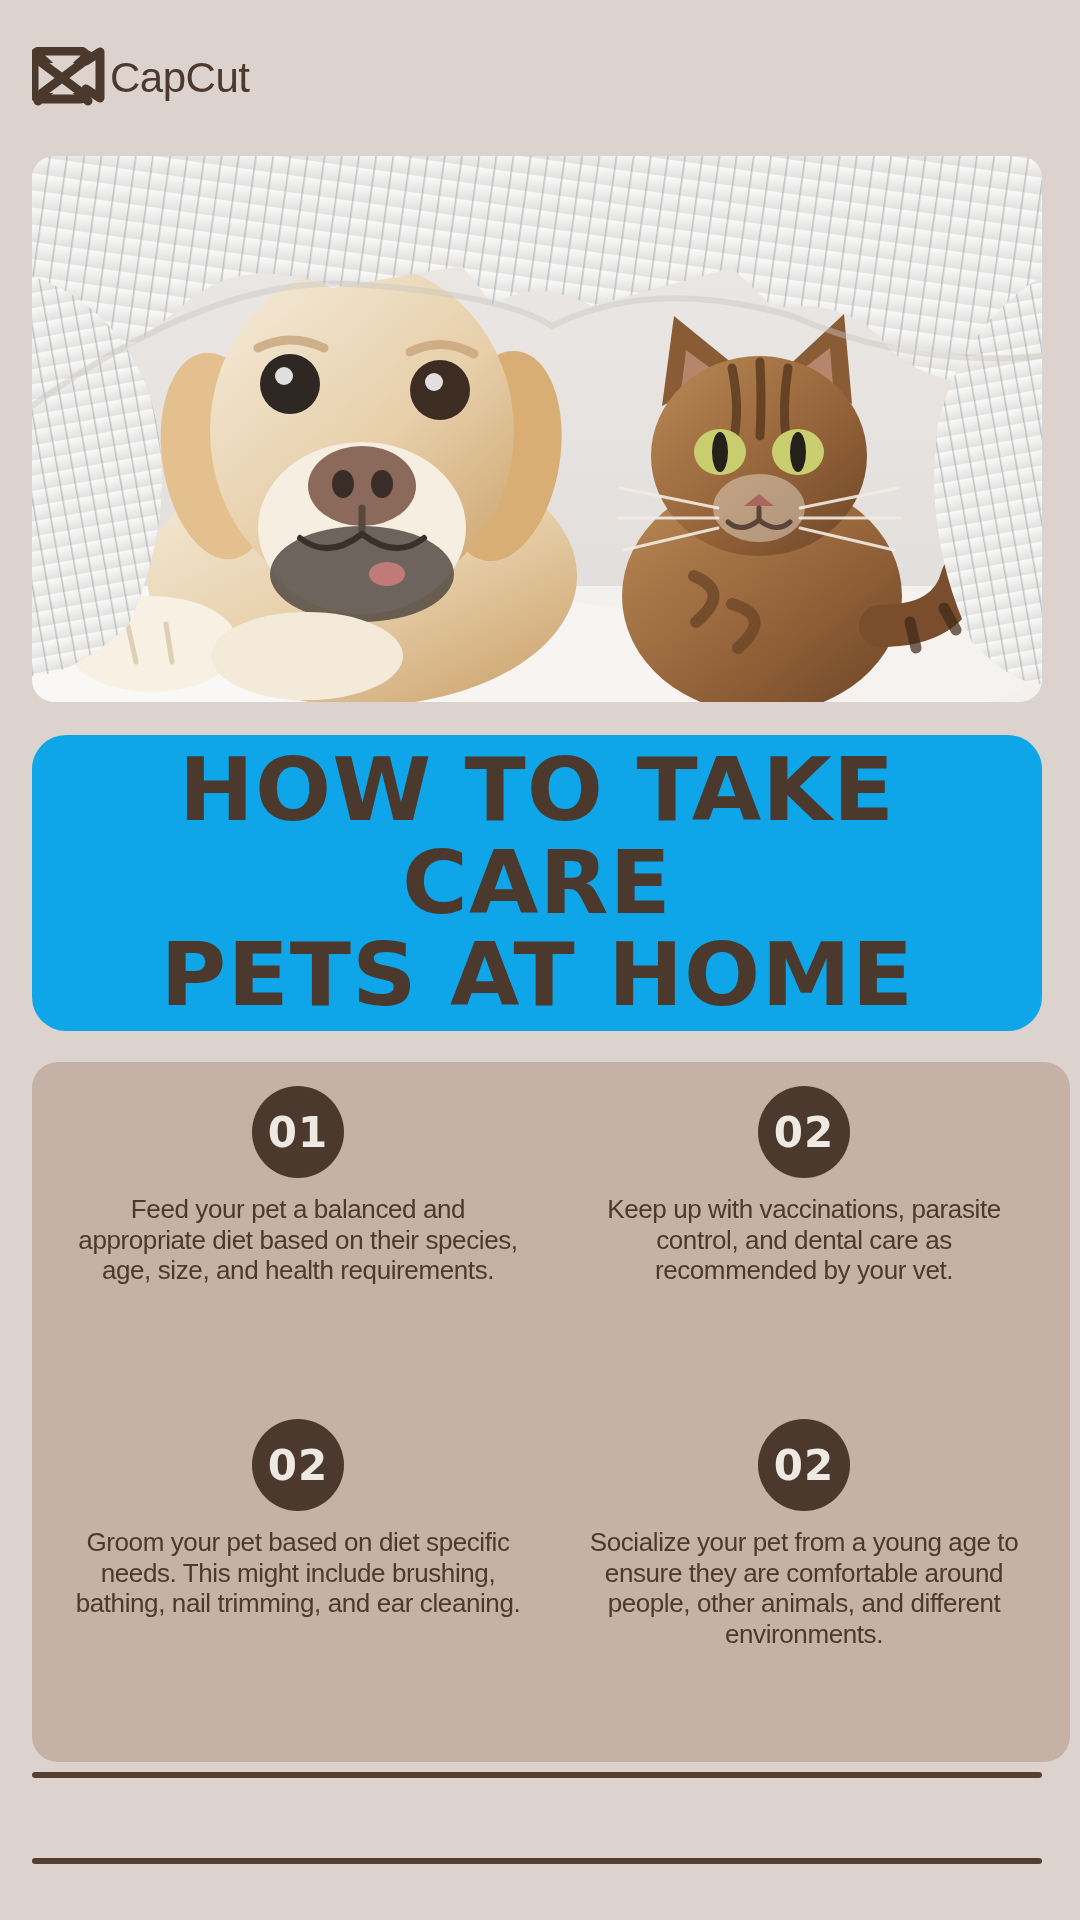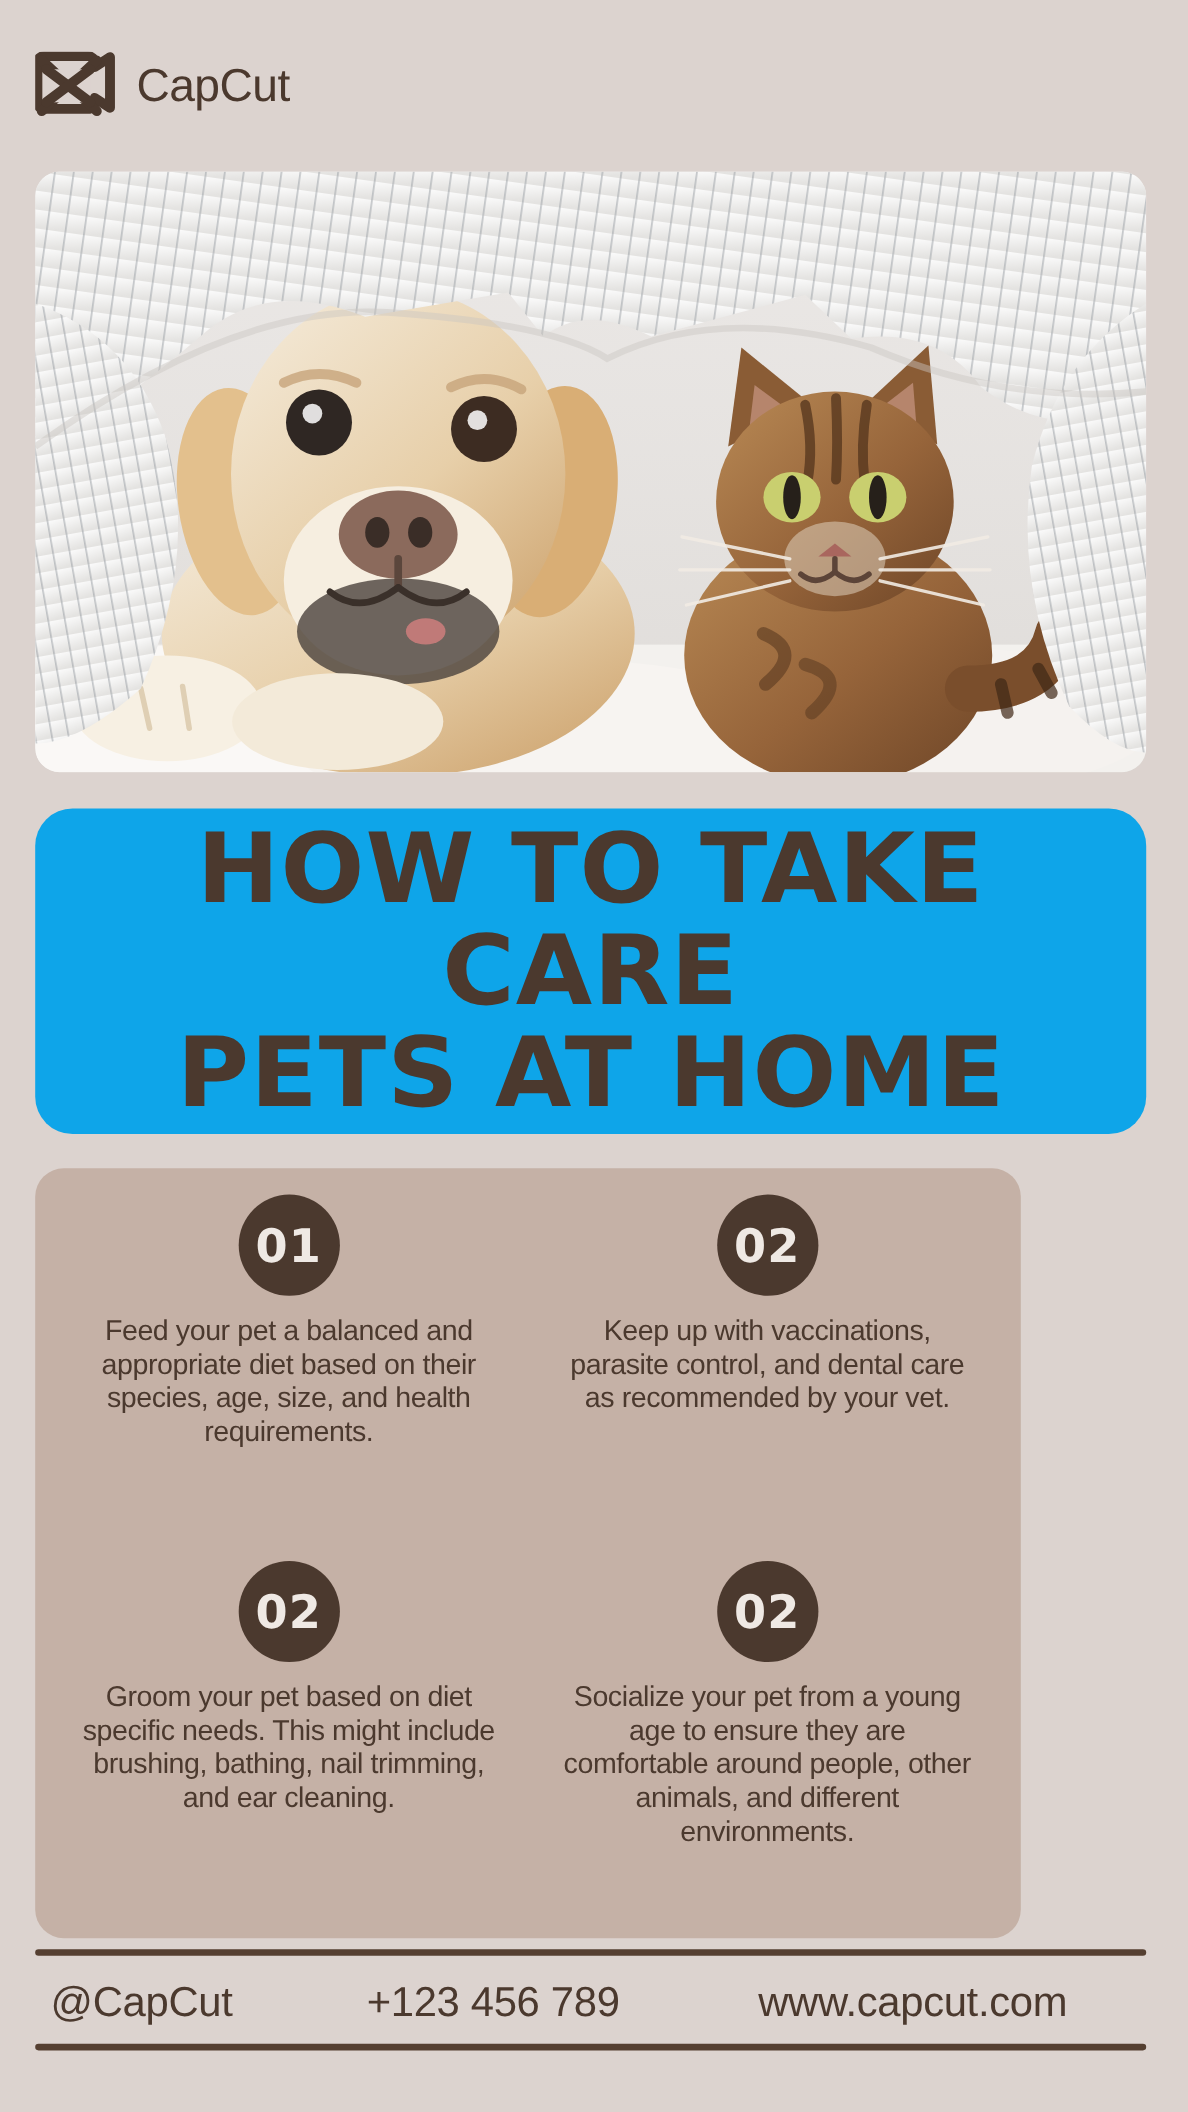--- a/index.html
+++ b/index.html
@@ -24,21 +24,21 @@
     left: 32px;
     right: 32px;
     height: 76px;
     display: flex;
     align-items: center;
     justify-content: space-between;
   }
   .brand {
     display: flex;
     align-items: center;
-    gap: 18px;
+    gap: 4px;
   }
   .logo-mark {
     width: 74px;
     height: 62px;
     display: block;
   }
   .brand-name {
     font-size: 42px;
     color: #4b392e;
     letter-spacing: -0.5px;
@@ -92,21 +92,21 @@
     text-align: center;
     text-transform: uppercase;
     transform: scaleX(1.02);
   }
 
   
   .tips-card {
     position: absolute;
     top: 1062px;
     left: 32px;
-    width: 896px;
+    width: 1038px;
     height: 700px;
     background: #c5b1a6;
     border-radius: 26px;
     box-sizing: border-box;
     padding: 24px 18px 10px 18px;
     display: grid;
     grid-template-columns: 1fr 1fr;
     grid-template-rows: 1fr 1fr;
     column-gap: 10px;
     row-gap: 0px;
@@ -337,20 +337,15 @@
       <div class="tip-badge">02</div>
       <div class="tip-text">Groom your pet based on diet specific needs. This might include brushing, bathing, nail trimming, and ear cleaning.</div>
     </div>
     <div class="tip">
       <div class="tip-badge">02</div>
       <div class="tip-text">Socialize your pet from a young age to ensure they are comfortable around people, other animals, and different environments.</div>
     </div>
   </div>
 
   <div class="rule rule-top"></div>
-  <div class="footer">
-    <span class="footer-item f-handle">@CapCut</span>
-    <span class="footer-item f-phone">+123 456 789</span>
-    <span class="footer-item f-site">www.capcut.com</span>
-  </div>
   <div class="rule rule-bottom"></div>
 
 </div>
 
 </body></html>

